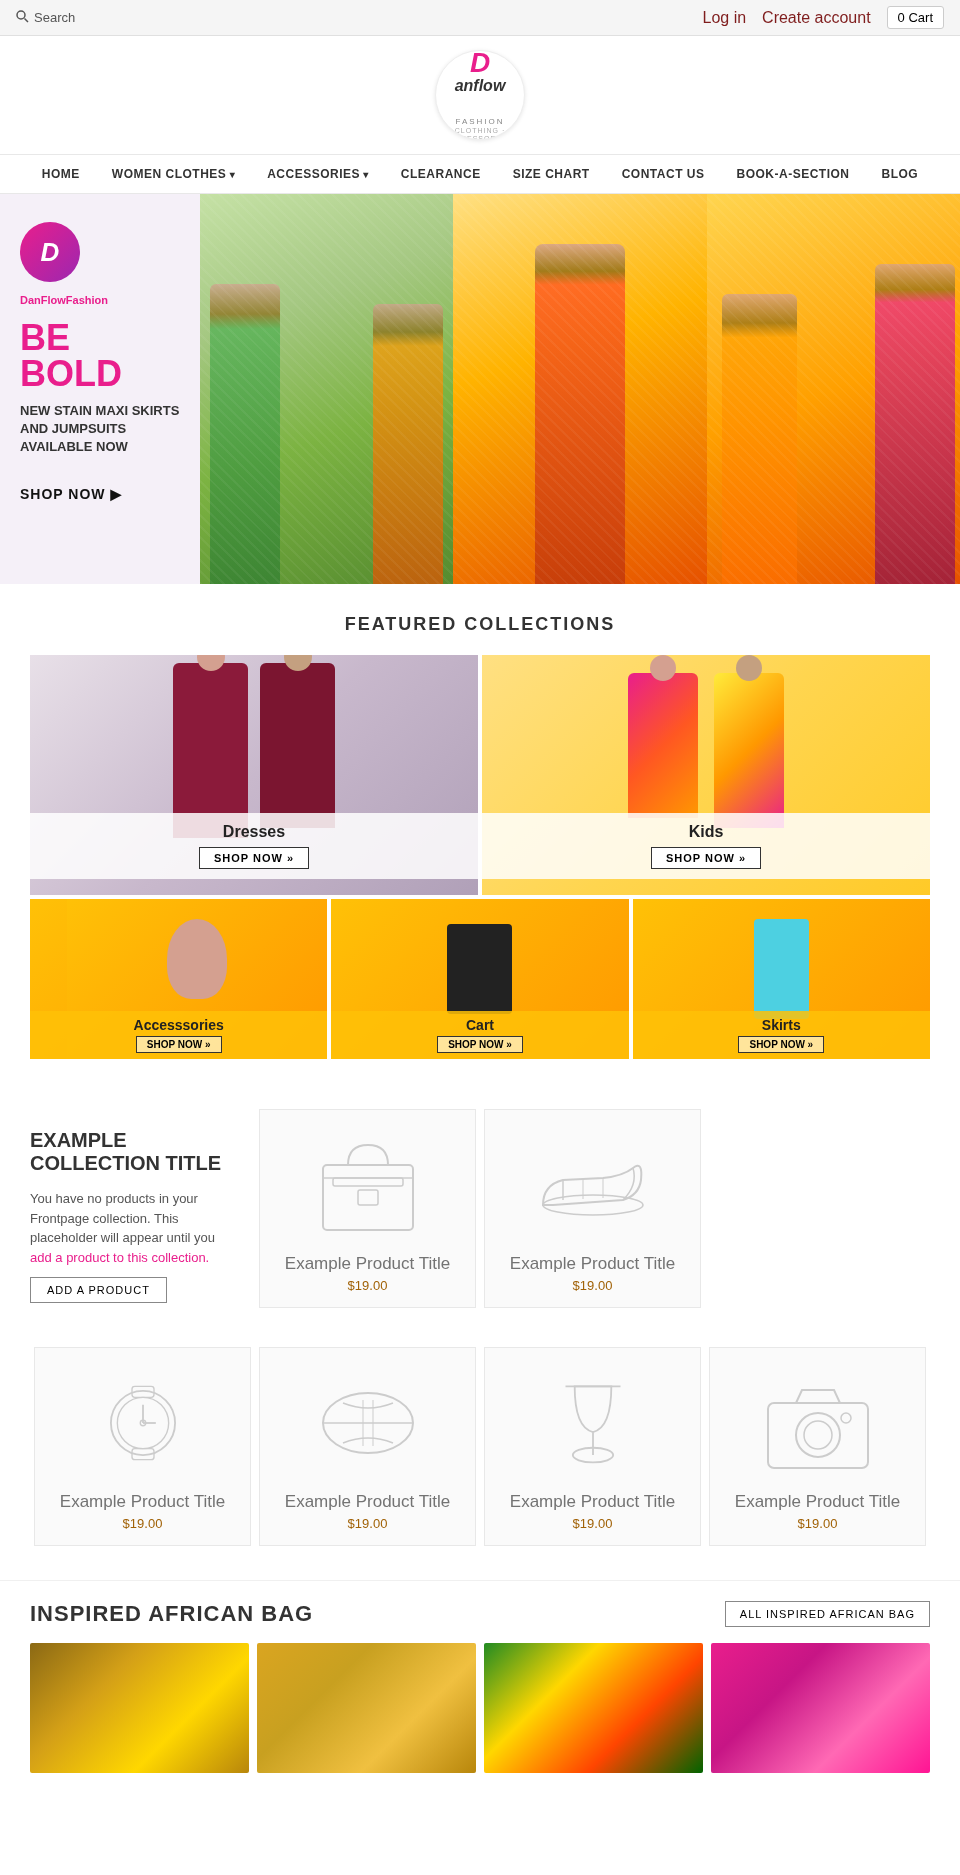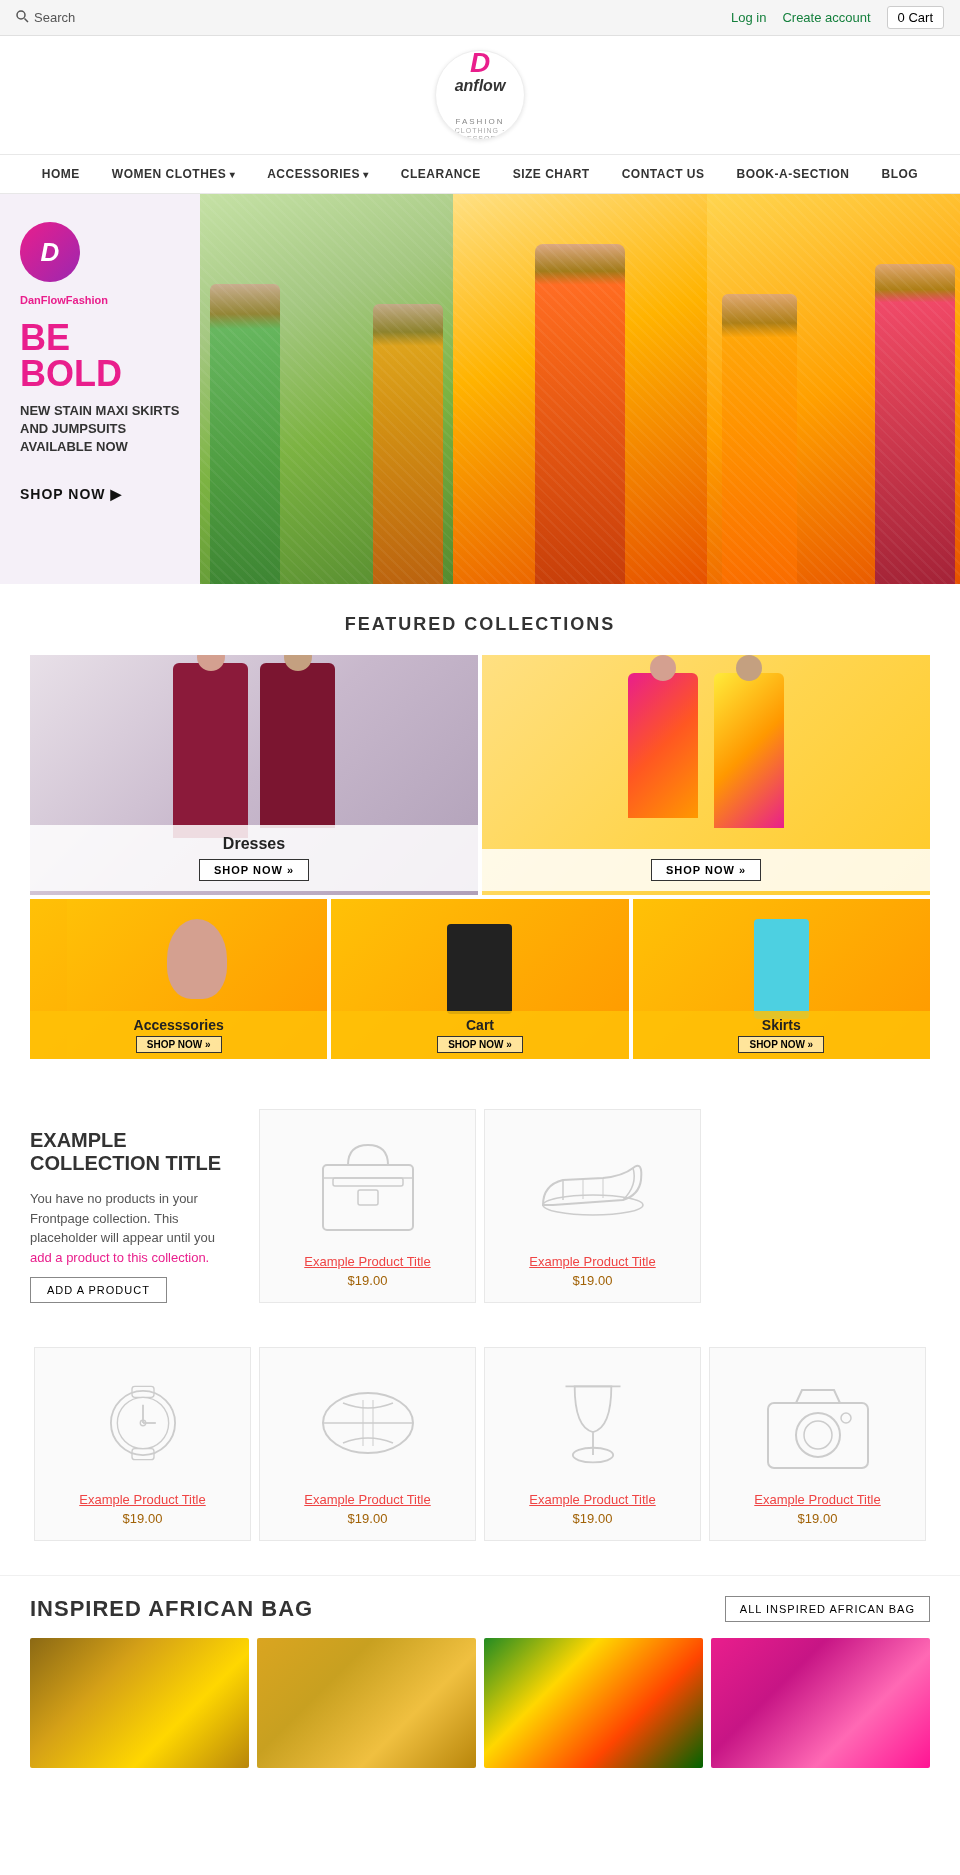--- a/index.html
+++ b/index.html
@@ -22,22 +22,22 @@
       cursor: pointer;
       color: #555;
     }
     .top-bar-right {
       display: flex;
       gap: 16px;
       align-items: center;
     }
     .top-bar-right a {
       text-decoration: none;
-      color: #15803d;
-      font-size: 13px;
+      color: #7f1d1d;
+      font-size: 16px;
     }
     .cart-btn {
       background: #fff;
       border: 1px solid #ccc;
       padding: 3px 10px;
       border-radius: 3px;
       font-size: 13px;
       cursor: pointer;
     }
 
@@ -211,21 +211,21 @@
       cursor: pointer;
     }
     .feat-bg-dress {
       background: linear-gradient(135deg, #e8e0e8 0%, #d0c8d4 50%, #b8b0bc 100%);
     }
     .feat-bg-kids {
       background: linear-gradient(135deg, #ffe082 0%, #ffd54f 50%, #ffca28 100%);
     }
     .feat-overlay {
       position: absolute;
-      bottom: 4px;
+      bottom: 16px;
       left: 0;
       right: 0;
       background: rgba(255,255,255,0.85);
       padding: 10px;
       text-align: center;
     }
     .feat-label {
       font-size: 16px;
       font-weight: 700;
       margin-bottom: 6px;
@@ -342,25 +342,24 @@
       margin-bottom: 14px;
     }
     .placeholder-icon svg {
       width: 100%;
       height: 100%;
       stroke: #ccc;
       fill: none;
       stroke-width: 1.5;
     }
     .product-title {
-      font-size: 13px;
-      color: #ef4444;
+      font-size: 17px;
+      color: #737373;
       text-align: center;
       margin-bottom: 4px;
-      text-decoration: underline;
     }
     .product-price {
       font-size: 13px;
       color: #a16207;
       text-align: left;
     }
 
     
     .products-row2 {
       display: grid;
@@ -513,20 +512,21 @@
       <div style="display:flex;gap:16px;padding-bottom:50px;">
         <div style="width:70px;height:145px;background:linear-gradient(135deg,#e91e8c,#ff5722,#ff9800);border-radius:6px 6px 0 0;position:relative;">
           <div style="position:absolute;top:-18px;left:50%;transform:translateX(-50%);width:26px;height:26px;background:#d4a090;border-radius:50%;"></div>
         </div>
         <div style="width:70px;height:155px;background:linear-gradient(135deg,#ffeb3b,#ff9800,#e91e8c);border-radius:6px 6px 0 0;position:relative;">
           <div style="position:absolute;top:-18px;left:50%;transform:translateX(-50%);width:26px;height:26px;background:#c4a080;border-radius:50%;"></div>
         </div>
       </div>
     </div>
     <div class="feat-overlay">
+      <div class="feat-label">Kids</div>
       <button class="feat-shop-btn">SHOP NOW »</button>
     </div>
   </div>
 </div>
 
 <div class="featured-row2">
 
   <div class="featured-item2 feat2-bg-acc">
     <div style="width:100%;height:100%;background:linear-gradient(135deg,#ffc107,#ff9800);display:flex;align-items:center;justify-content:center;">
       <div style="width:60px;height:80px;background:#d4a090;border-radius:50% 50% 40% 40%;position:relative;top:-20px;"></div>

